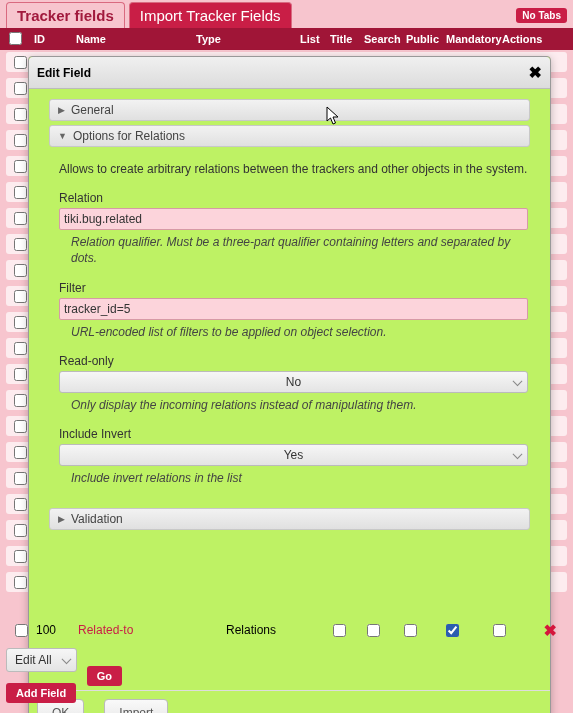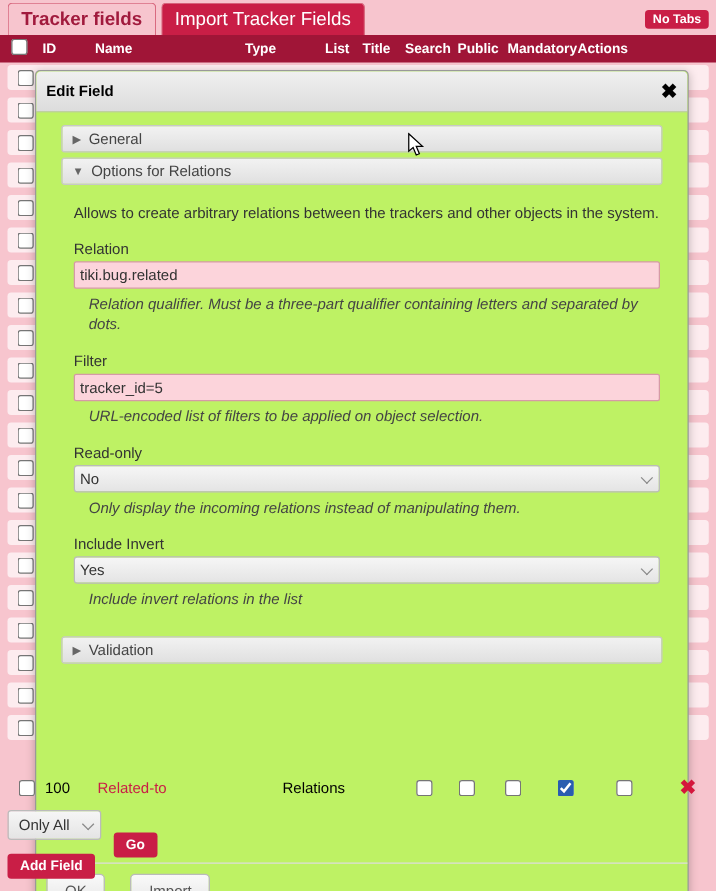--- a/index.html
+++ b/index.html
@@ -52,21 +52,21 @@
     align-items: center;
     font-size: 11px;
     font-weight: bold;
     height: 22px;
   }
   .table-header > div { padding: 4px 4px; }
   .col-check { width: 30px; text-align: center; }
   .col-id { width: 42px; }
   .col-name { width: 120px; }
   .col-type { width: 64px; }
-  .col-list { width: 30px; }
+  .col-list { width: 30px; margin-left: 40px; }
   .col-title{ width:34px;}
   .col-search{width:42px;}
   .col-public{width:40px;}
   .col-mandatory{width:56px;}
   .col-actions{flex:1;}
   .bg-rows {
     position: absolute;
     left: 6px; right: 6px; top: 52px; bottom: 60px;
     display: flex; flex-direction: column;
     gap: 6px;
@@ -134,21 +134,21 @@
     color: #333;
     border-radius: 2px;
   }
   .select-input {
     width: 100%;
     background: linear-gradient(#f6f6f6,#e4e4e4);
     border: 1px solid #bbb;
     padding: 3px 4px;
     font-size: 12px;
     border-radius: 3px;
-    text-align:left;
+    text-align:center;
     color:#333;
     position:relative;
   }
   .select-input::after{
     content:""; position:absolute; right:6px; top:50%; width:6px;height:6px;
     border-right:1px solid #888; border-bottom:1px solid #888; transform:translateY(-60%) rotate(45deg);
   }
   .hint { font-style: italic; color: #444; margin: 4px 0 0 12px; line-height:1.35;}
   .modal-footer {
     border-top: 1px solid #ddd;
@@ -373,21 +373,21 @@
   <div class="cell" style="width:44px;justify-content:center">
       <input type="checkbox" checked="" class="chk-checked" style="">
     </div>
   <div class="cell" style="width:50px;justify-content:center">
       <input type="checkbox" style="">
     </div>
   <div class="del">✖</div>
 </div>
 
 <div class="bottom-bar">
-  <button class="dropdown-btn">Only All</button>
+  <button class="dropdown-btn">Edit All</button>
   <button class="red-btn">Go</button>
 </div>
 
 <div class="add-row">
   <button class="red-btn">Add Field</button>
 </div>
 
 <svg class="cursor" viewBox="0 0 16 20">
   <path d="M1 1 L1 15 L4.5 12 L7 18 L9.5 17 L7 11 L12 11 Z" fill="#fff" stroke="#000" stroke-width="1"></path>
 </svg>

